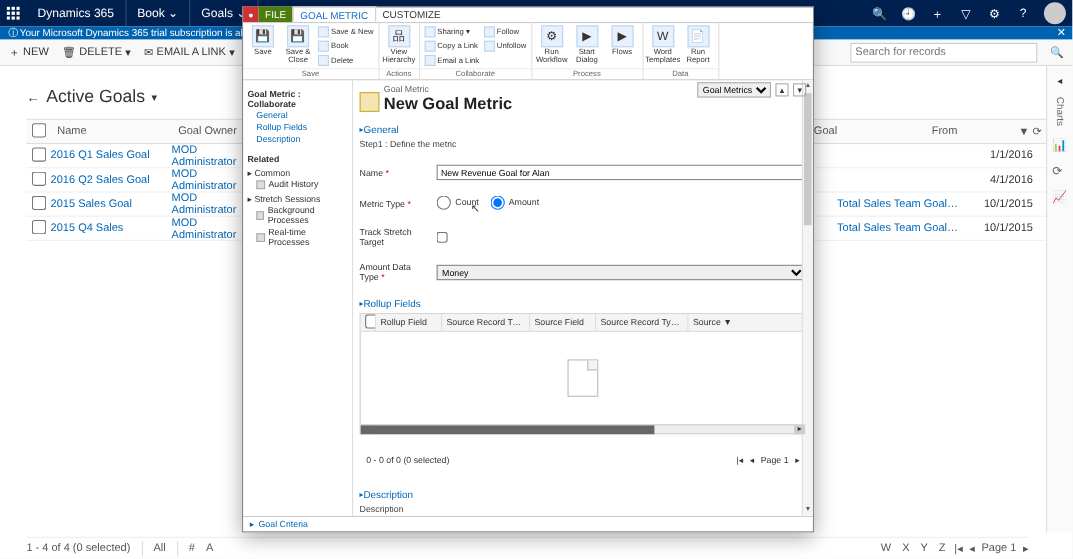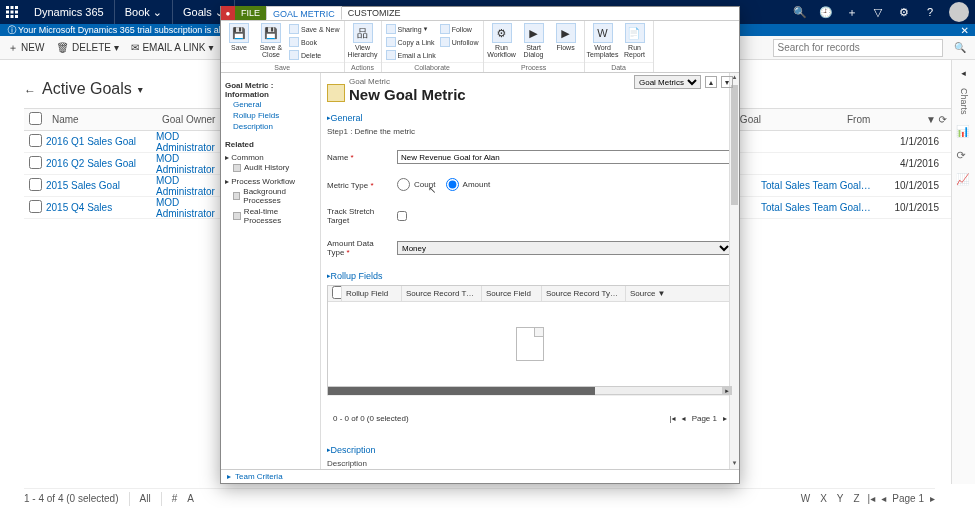--- a/index.html
+++ b/index.html
@@ -368,31 +368,31 @@
             <span>Run Report</span>
           </div>
       </div>
       <div class="glabel">Data</div>
     </div>
   </div>
 
   <div class="modalbody">
 
     <div class="leftnav">
-      <div class="sect">Goal Metric : Information</div>
+      <div class="sect">Goal Metric : Collaborate</div>
       <div class="item">General</div>
       <div class="item">Rollup Fields</div>
       <div class="item">Description</div>
       <div class="sect" style="margin-top:8px;">Related</div>
       <div class="sect" style="font-weight:normal;">▸ <span>Common</span></div>
       <div class="it2">
           <span class="ic"></span>
           <span>Audit History</span>
         </div>
-      <div class="sect" style="font-weight:normal;">▸ <span>Process Workflow</span></div>
+      <div class="sect" style="font-weight:normal;">▸ <span>Stretch Sessions</span></div>
       <div class="it2">
           <span class="ic"></span>
           <span>Background Processes</span>
         </div>
       <div class="it2">
           <span class="ic"></span>
           <span>Real-time Processes</span>
         </div>
     </div>
 
@@ -478,17 +478,17 @@
       <div class="stepnote">Description</div>
       <div class="descbox"></div>
 
       <div class="statline">
         <span><span>Status</span></span>
         <span>Active</span>
       </div>
     </div>
   </div>
   <div class="modfooter">
-    ▸ <span>Team Criteria</span>
+    ▸ <span>Goal Criteria</span>
   </div>
 </div>
 
 <div class="cursor-ptr">↖</div>
 
 </body></html>

